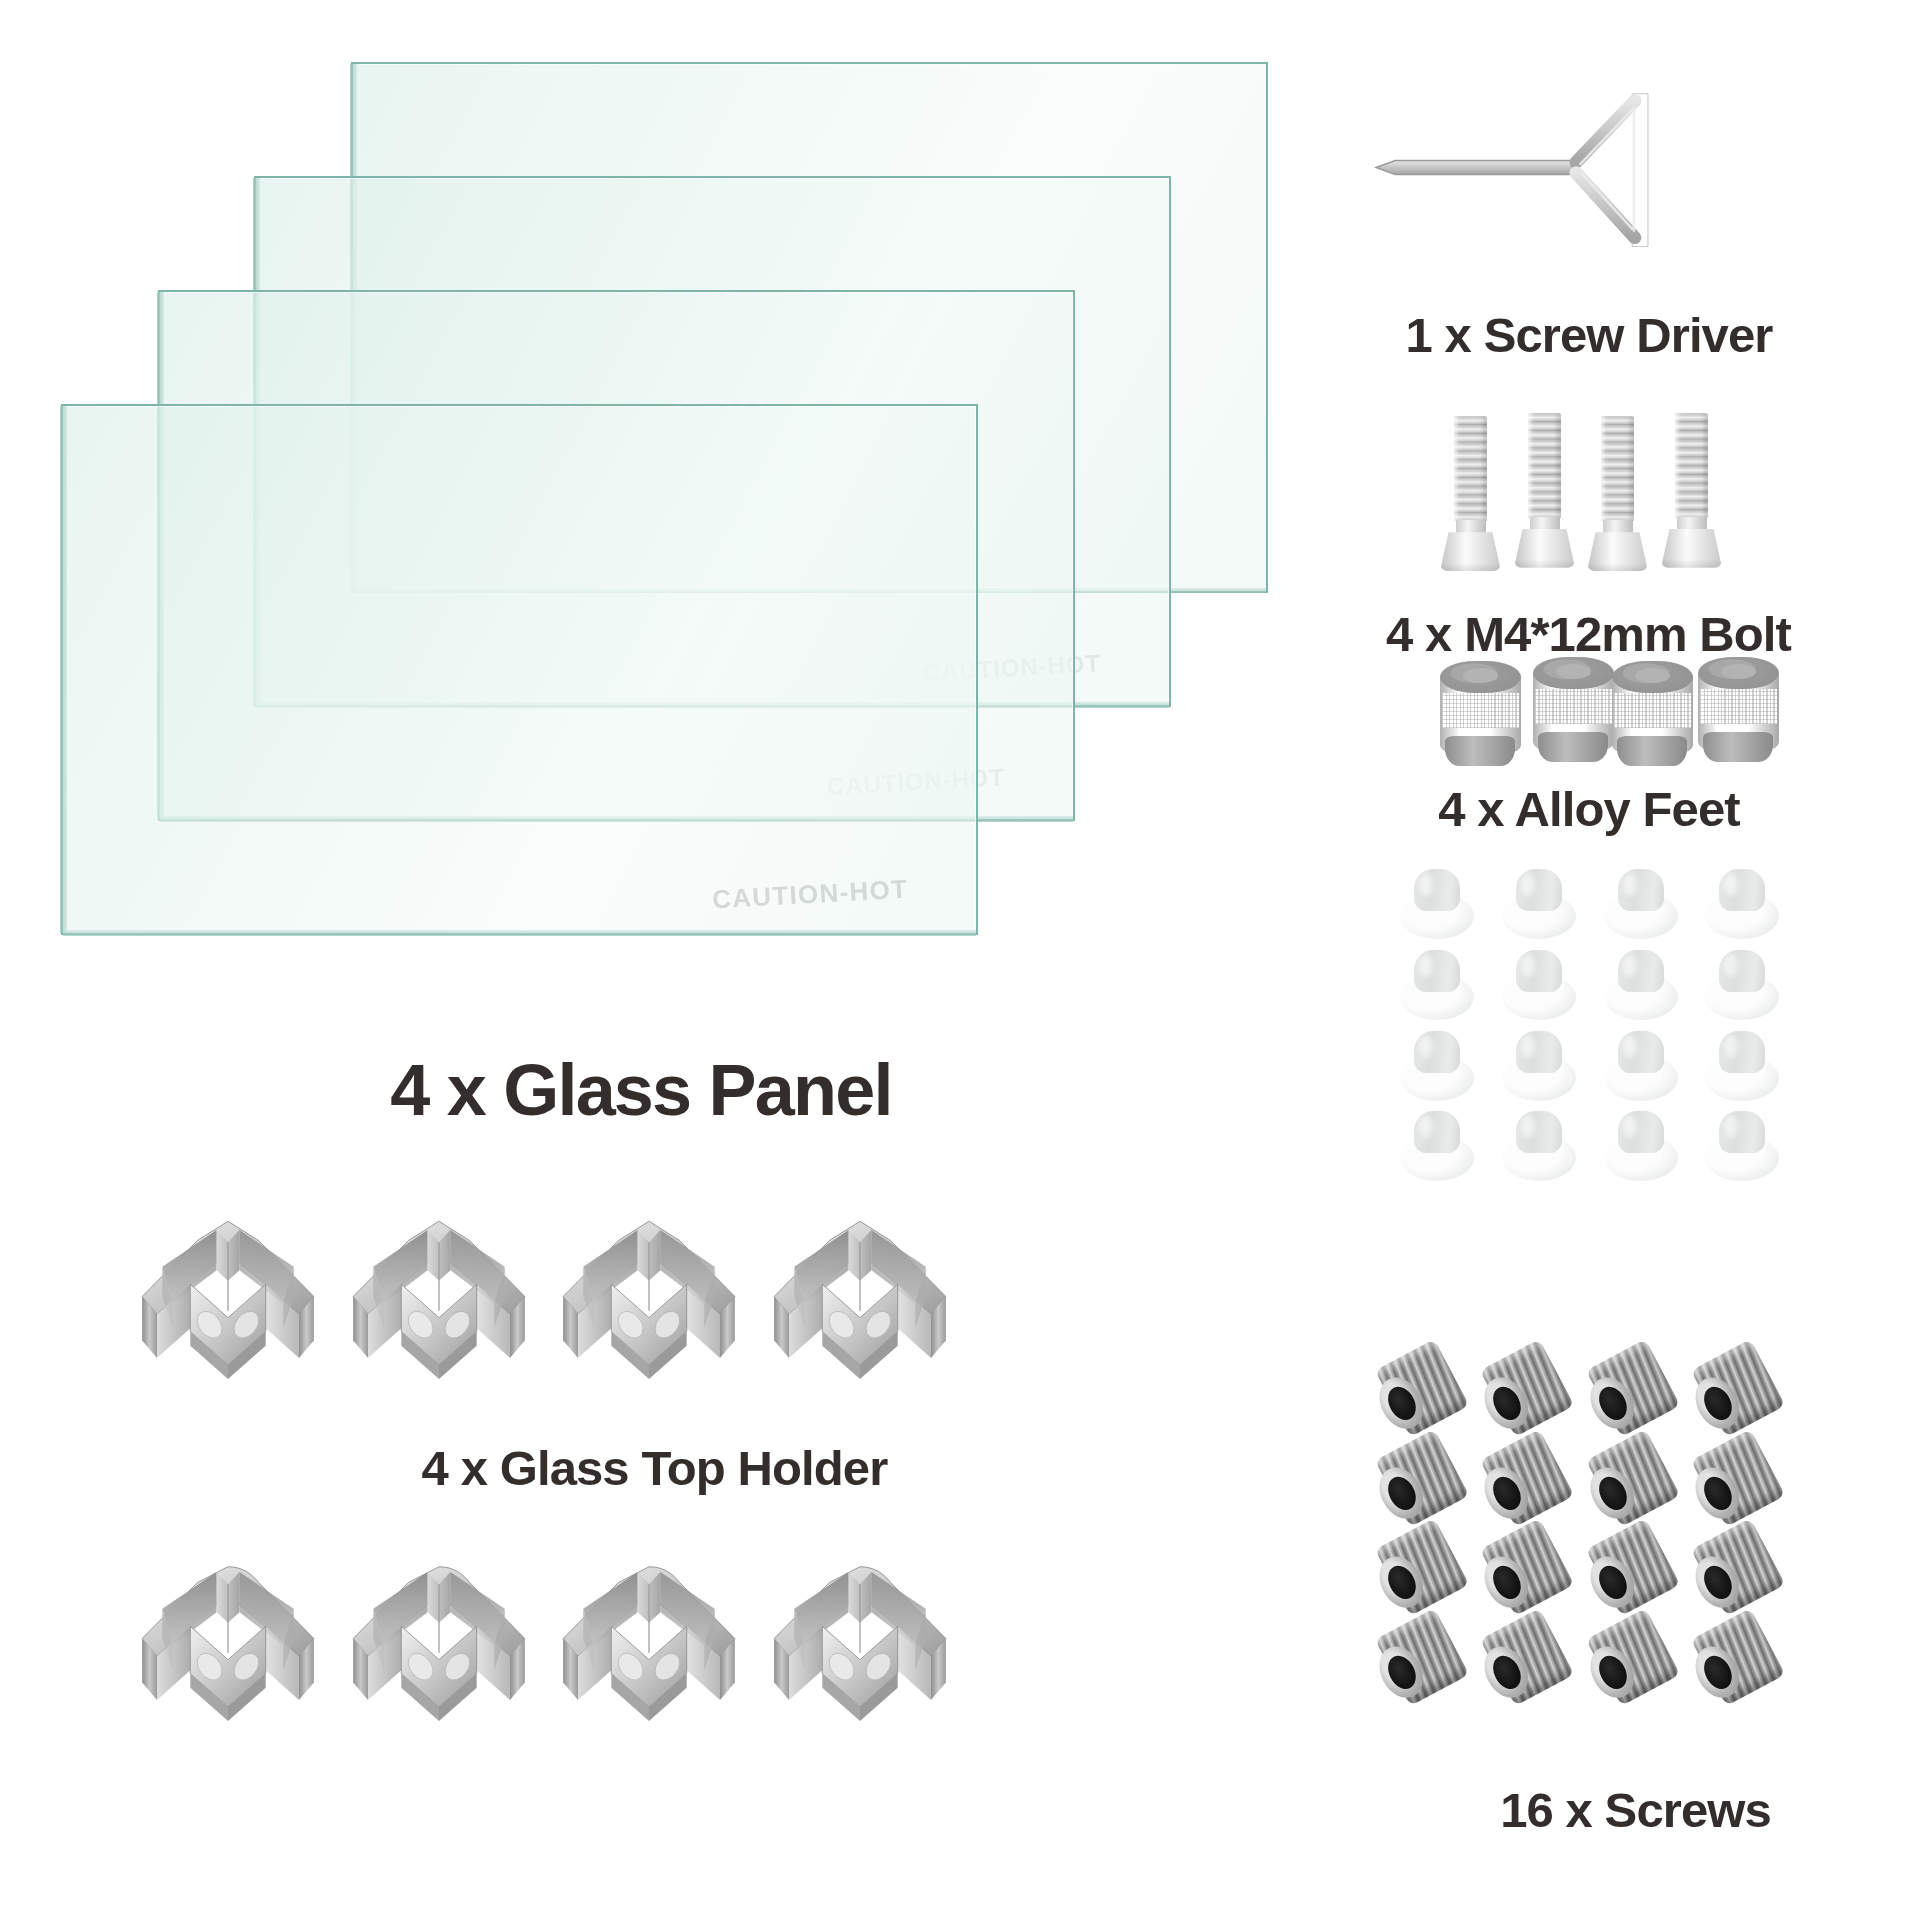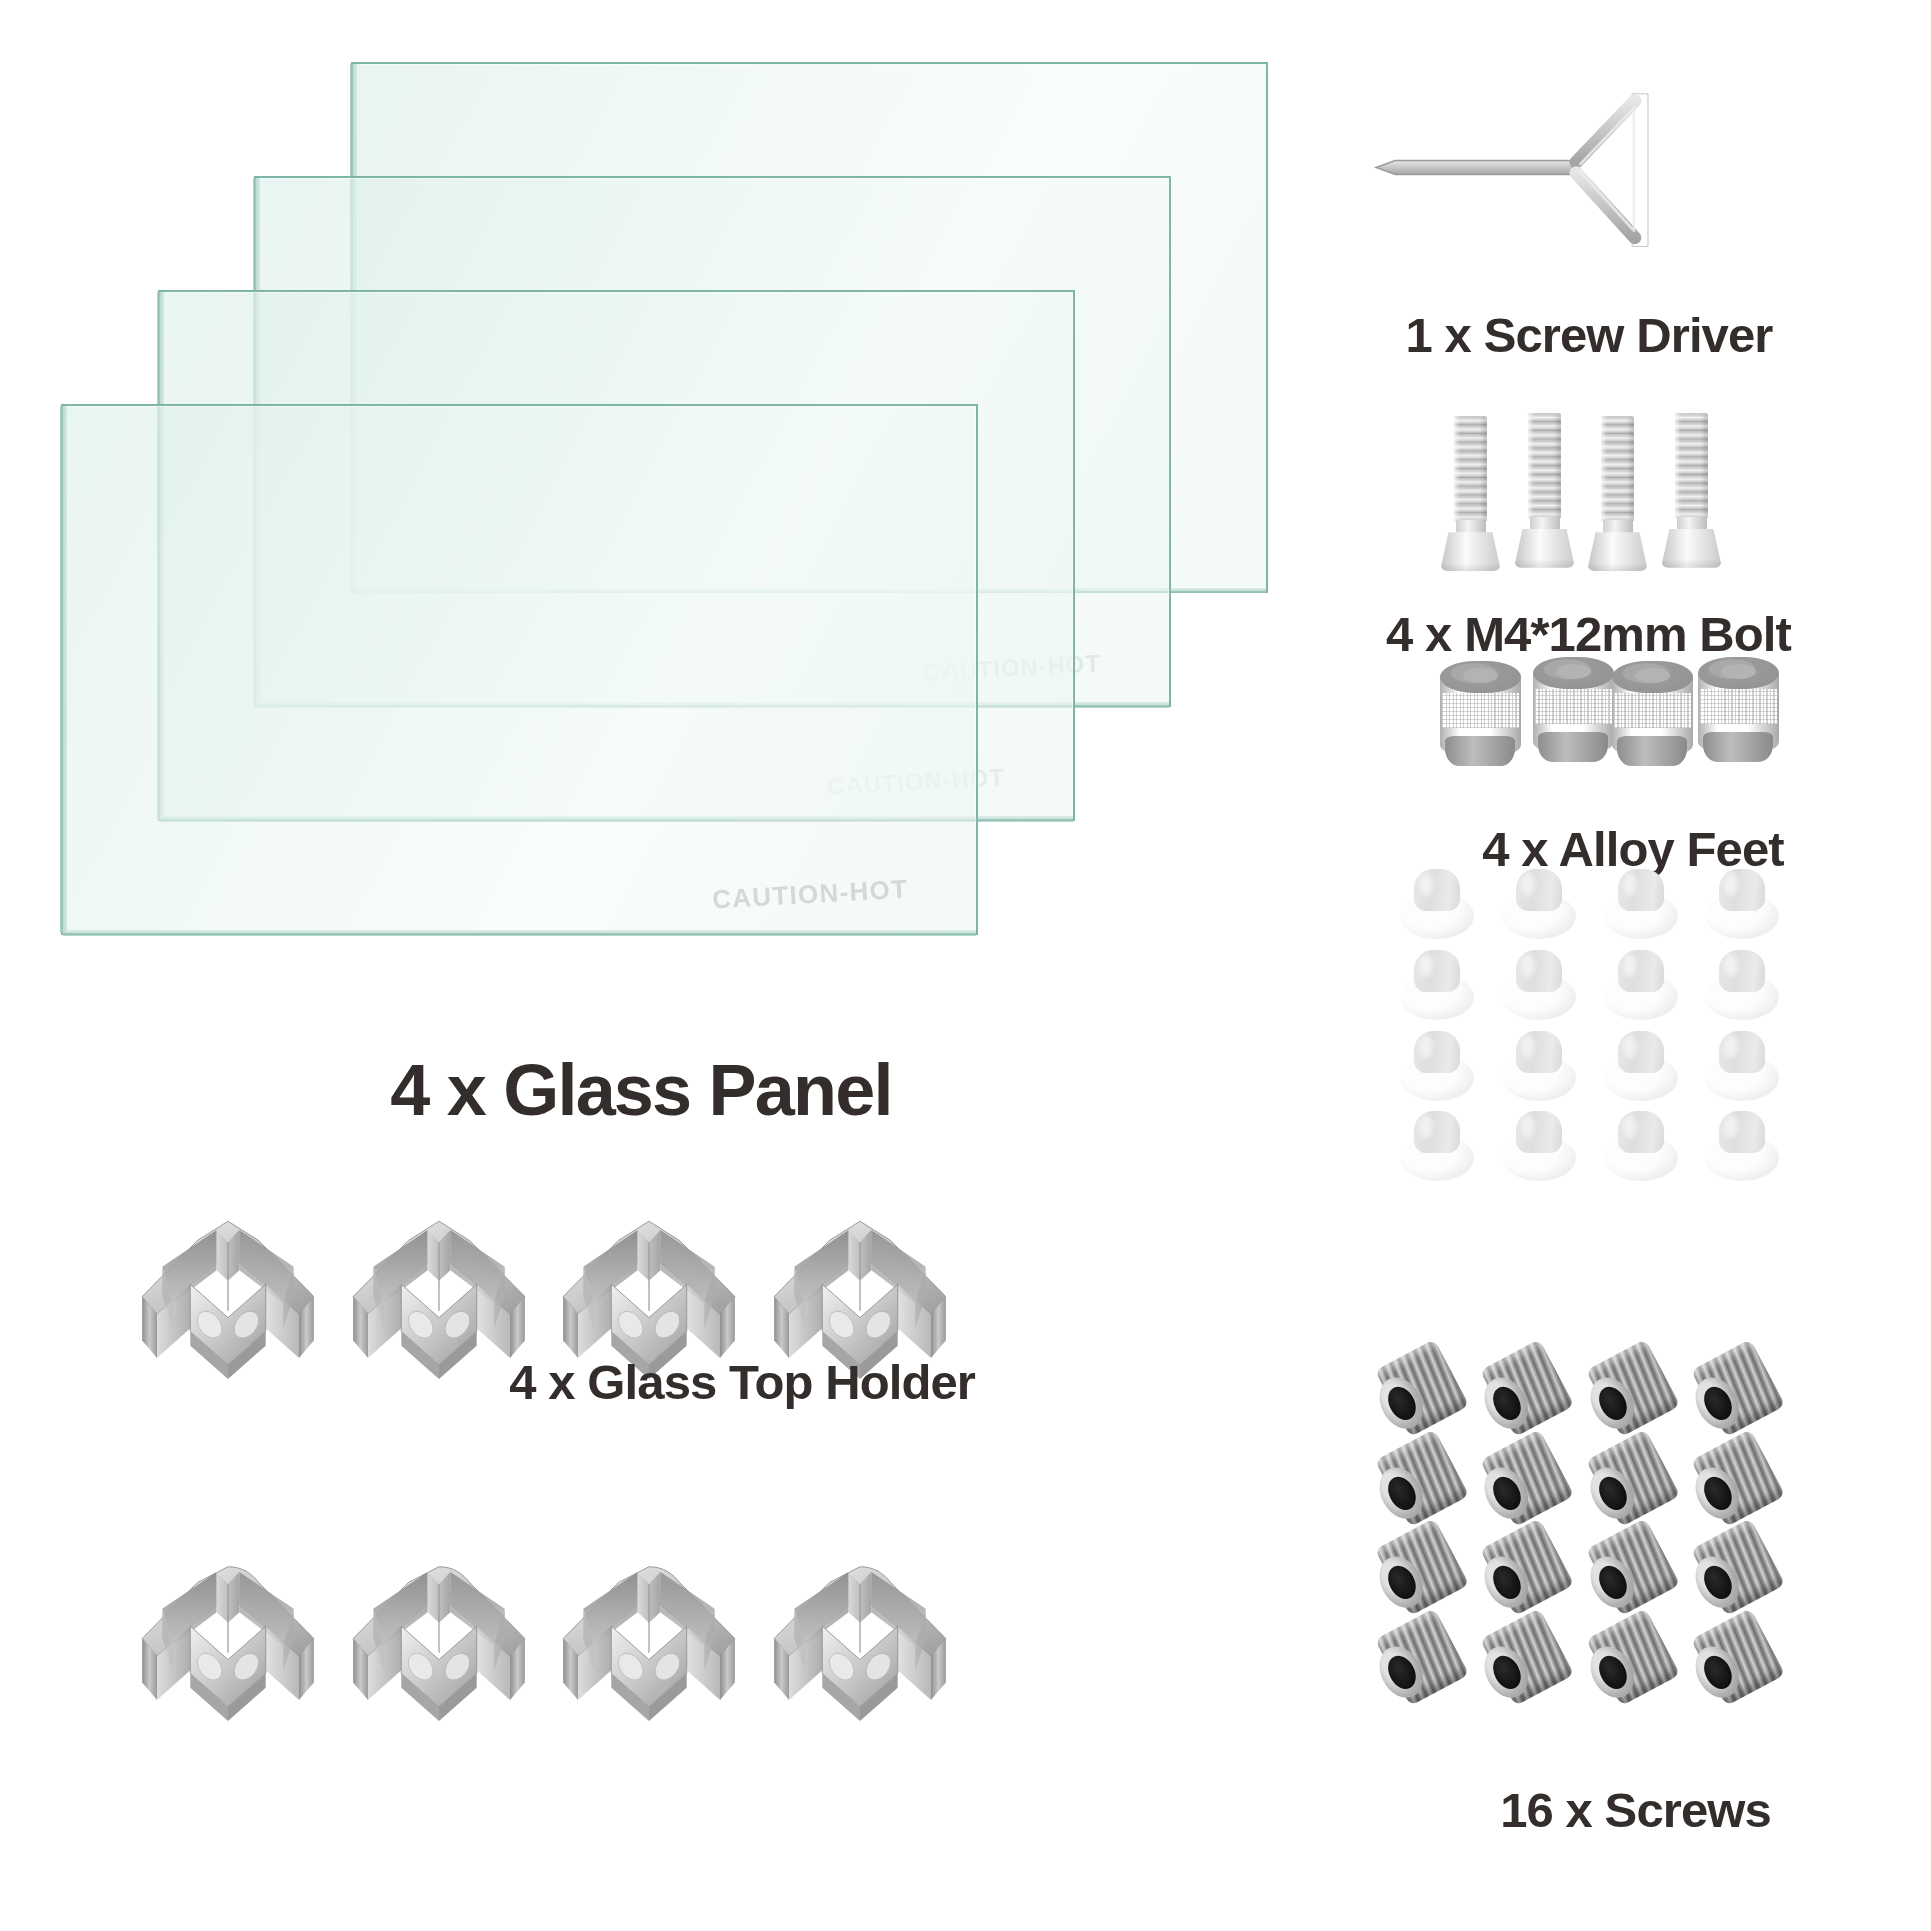--- a/index.html
+++ b/index.html
@@ -199,21 +199,21 @@
     </div>
     <div class="foot" style="left:258px;top:0px;">
       <span class="body"></span>
       <span class="knurl"></span>
       <span class="base"></span>
       <span class="top"></span>
       <span class="dimple"></span>
     </div>
   </div>
 
-  <div class="lbl mid" style="left:1361px;top:781px;width:544px;margin-top:40px;">4 x Alloy Feet</div>
+  <div class="lbl mid" style="left:1317px;top:781px;width:544px;">4 x Alloy Feet</div>
 
   <div id="silicone-grid" style="position:absolute;left:1400px;top:869px;width:404px;height:325px;">
       <div class="sil" style="left: 0px; top: 0px;">
         <span class="flange"></span>
         <span class="cap"></span>
         <span class="hl"></span>
       </div>
       <div class="sil" style="left: 102px; top: 0px;">
         <span class="flange"></span>
         <span class="cap"></span>
@@ -561,21 +561,21 @@
 
     <path d="M72,78 L115,116 L158,78 L158,132 L115,170 L72,132 Z" fill="url(#gAs)" stroke="#8f8f8f" stroke-width="1"></path>
     <ellipse cx="94" cy="124" rx="12" ry="17" transform="rotate(-38 94 124)" fill="#e9e9e9" stroke="#bdbdbd" stroke-width="1"></ellipse>
     <ellipse cx="136" cy="124" rx="12" ry="17" transform="rotate(38 136 124)" fill="#e4e4e4" stroke="#b5b5b5" stroke-width="1"></ellipse>
 
     <path d="M72,132 L115,170 L115,186 L72,148 Z" fill="#a6a6a6"></path>
     <path d="M158,132 L115,170 L115,186 L158,148 Z" fill="#9a9a9a"></path>
   </svg></div>
     </div>
 
-  <div class="lbl mid" style="left:334px;top:1354px;width:641px;text-align:right;">4 x Glass Top Holder</div>
+  <div class="lbl mid" style="left:334px;top:1440px;width:641px;">4 x Glass Top Holder</div>
 
   <div id="bottom-holder-row" style="position:absolute;left:127px;top:1558px;width:1053px;height:193px;">
       <div class="bracket" style="left: 0px; top: 0px;">
   <svg width="202" height="184" viewBox="0 0 230 210">
     <defs>
       <linearGradient id="gAr" x1="0" y1="0" x2="1" y2="1">
         <stop offset="0%" stop-color="#f0f0f0"></stop>
               <stop offset="55%" stop-color="#c4c4c4"></stop>
               <stop offset="100%" stop-color="#9d9d9d"></stop>
       </linearGradient>

